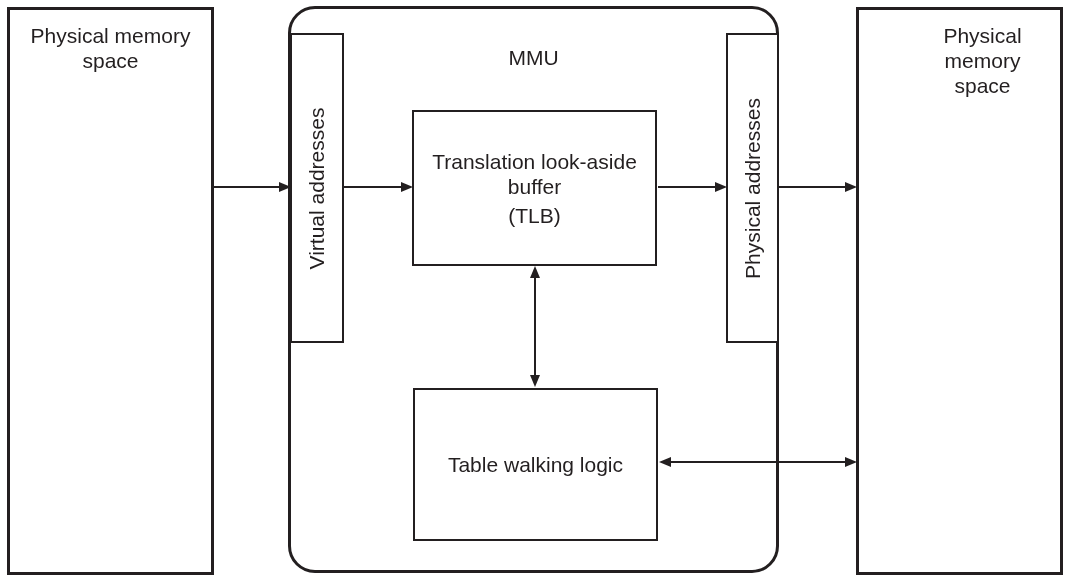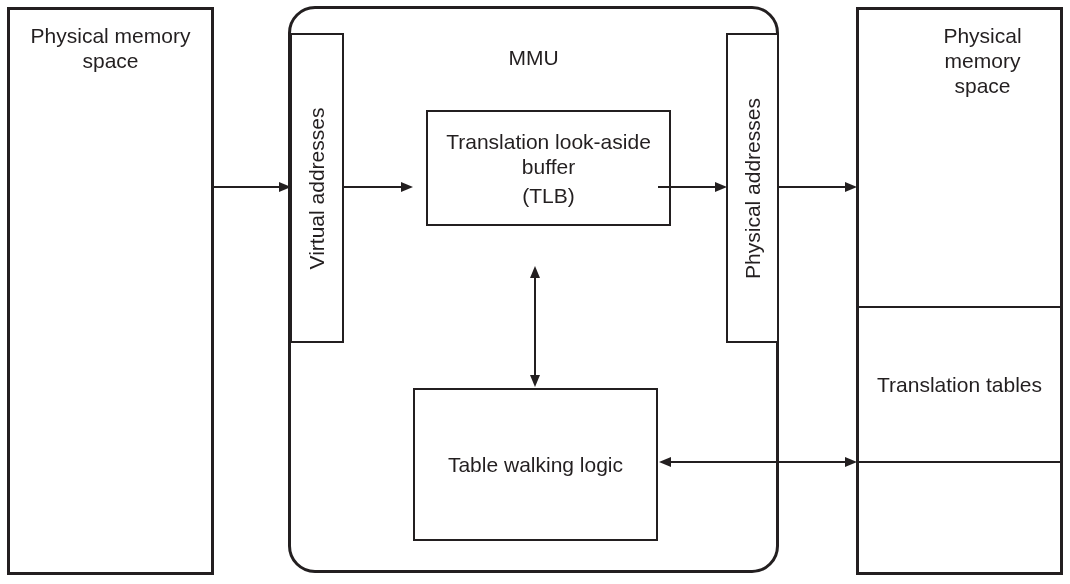--- a/index.html
+++ b/index.html
@@ -98,38 +98,35 @@
   </div>
 
   <div class="box inner vstrip" style="left:290px; top:33px; width:54px; height:310px;">
     <span class="vtext">Virtual addresses</span>
   </div>
 
   <div class="box inner vstrip" style="left:726px; top:33px; width:53px; height:310px;">
     <span class="vtext">Physical addresses</span>
   </div>
 
-  <div class="box inner center-multi" style="left:426px; top:110px; width:245px; height:116px;">
+  <div class="box inner center-multi" style="left:412px; top:110px; width:245px; height:156px;">
     <div style="white-space:pre-line;">Translation look-aside
 buffer</div>
     <div class="tlb-abbr">(TLB)</div>
   </div>
 
   <div class="box inner center-multi" style="left:413px; top:388px; width:245px; height:153px;">
     <div>Table walking logic</div>
   </div>
 
   <div class="box outer" style="left:856px; top:7px; width:207px; height:568px;">
     <div class="pm-col">
       <div class="pm-sec1">
         <div class="top-label">Physical memory
 space</div>
-      </div>
-      <div class="pm-sec2">
-        <div>Translation tables</div>
       </div>
       <div class="pm-sec3"></div>
     </div>
   </div>
 
   <div class="arrow" style="left:213px; top:182px; width:78px; height:10px;">
     <div class="hline" style="left:0; top:4.2px; width:66px;"></div>
     <div class="ah r" style="left:66px; top:0;"></div>
   </div>
 

